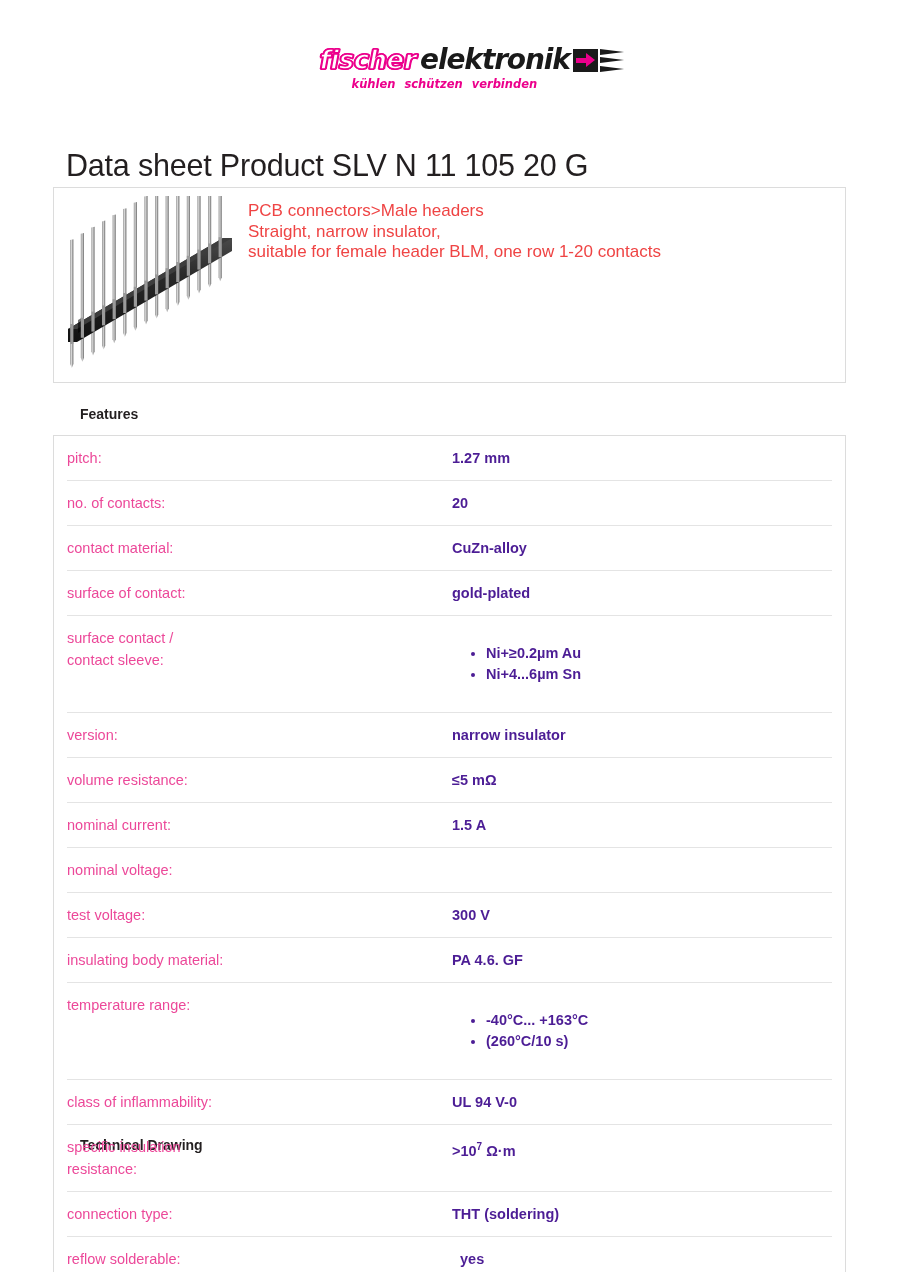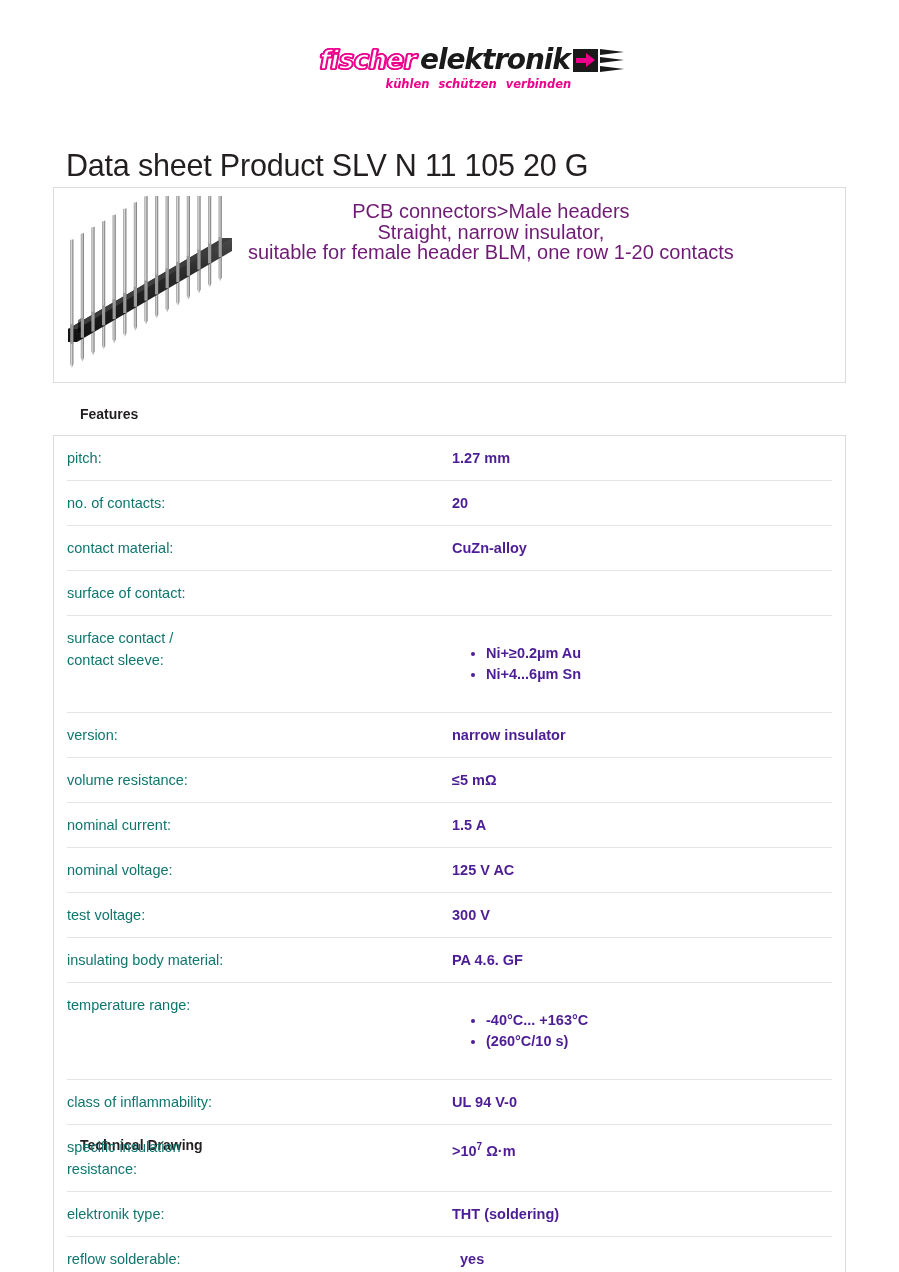--- a/index.html
+++ b/index.html
@@ -105,21 +105,21 @@
     border-left: 24px solid #1a1a1a;
   }
   .logo-tagline {
     font-family: "DejaVu Sans", sans-serif;
     font-weight: bold;
     font-style: italic;
     font-size: 11.5px;
     color: #ec008c;
     letter-spacing: 0px;
     margin-top: 1px;
-    margin-left: 66px;
+    margin-left: 32px;
     white-space: nowrap;
   }
   .logo-tagline span { margin-right: 9px; }
   .logo-tagline span:last-child { margin-right: 0; }
 
   
   .page-title {
     position: absolute;
     left: 66px;
     top: 128px;
@@ -143,24 +143,23 @@
     position: absolute;
     left: 12px;
     top: 8px;
     width: 190px;
     height: 180px;
   }
   .product-desc {
     position: absolute;
     left: 194px;
     top: 13px;
-    font-size: 20px;
+    font-size: 17px;
     line-height: 20.6px;
-    color: #701a75;
-    text-align: center;
+    color: #ef4444;
   }
 
   
   .section-heading {
     position: absolute;
     left: 80px;
     font-size: 14px;
     font-weight: bold;
     color: #231f20;
   }
@@ -182,21 +181,21 @@
     padding: 11px 0 11px 0;
     margin: 0 13px;
     border-bottom: 1px solid #e4e4e4;
   }
   .frow:last-child { border-bottom: none; gap: 8px; }
   .flabel {
     width: 385px;
     flex: 0 0 385px;
     font-size: 14.5px;
     line-height: 22px;
-    color: #0f766e;
+    color: #ec4899;
     white-space: pre-line;
   }
   .fvalue {
     flex: 1 1 auto;
     font-size: 14.5px;
     line-height: 22px;
     font-weight: bold;
     color: #4c1d95;
   }
   .fvalue ul {
@@ -373,20 +372,21 @@
     <div class="frow">
       <div class="flabel">no. of contacts:</div>
       <div class="fvalue">20</div>
     </div>
     <div class="frow">
       <div class="flabel">contact material:</div>
       <div class="fvalue">CuZn-alloy</div>
     </div>
     <div class="frow">
       <div class="flabel">surface of contact:</div>
+      <div class="fvalue">gold-plated</div>
     </div>
     <div class="frow">
       <div class="flabel">surface contact /
 contact sleeve:</div>
       <div class="fvalue">
         <ul>
           <li>Ni+≥0.2µm Au</li>
           <li>Ni+4...6µm Sn</li>
         </ul>
       </div>
@@ -398,21 +398,20 @@
     <div class="frow">
       <div class="flabel">volume resistance:</div>
       <div class="fvalue">≤5 mΩ</div>
     </div>
     <div class="frow">
       <div class="flabel">nominal current:</div>
       <div class="fvalue">1.5 A</div>
     </div>
     <div class="frow">
       <div class="flabel">nominal voltage:</div>
-      <div class="fvalue">125 V AC</div>
     </div>
     <div class="frow">
       <div class="flabel">test voltage:</div>
       <div class="fvalue">300 V</div>
     </div>
     <div class="frow">
       <div class="flabel">insulating body material:</div>
       <div class="fvalue">PA 4.6. GF</div>
     </div>
     <div class="frow">
@@ -427,20 +426,20 @@
     <div class="frow">
       <div class="flabel">class of inflammability:</div>
       <div class="fvalue">UL 94 V-0</div>
     </div>
     <div class="frow">
       <div class="flabel">specific insulation
 resistance:</div>
       <div class="fvalue">&gt;10<sup>7</sup> Ω·m</div>
     </div>
     <div class="frow">
-      <div class="flabel">elektronik type:</div>
+      <div class="flabel">connection type:</div>
       <div class="fvalue">THT (soldering)</div>
     </div>
     <div class="frow">
       <div class="flabel">reflow solderable:</div>
       <div class="fvalue">yes</div>
     </div>
   </div>
 
 </body></html>

